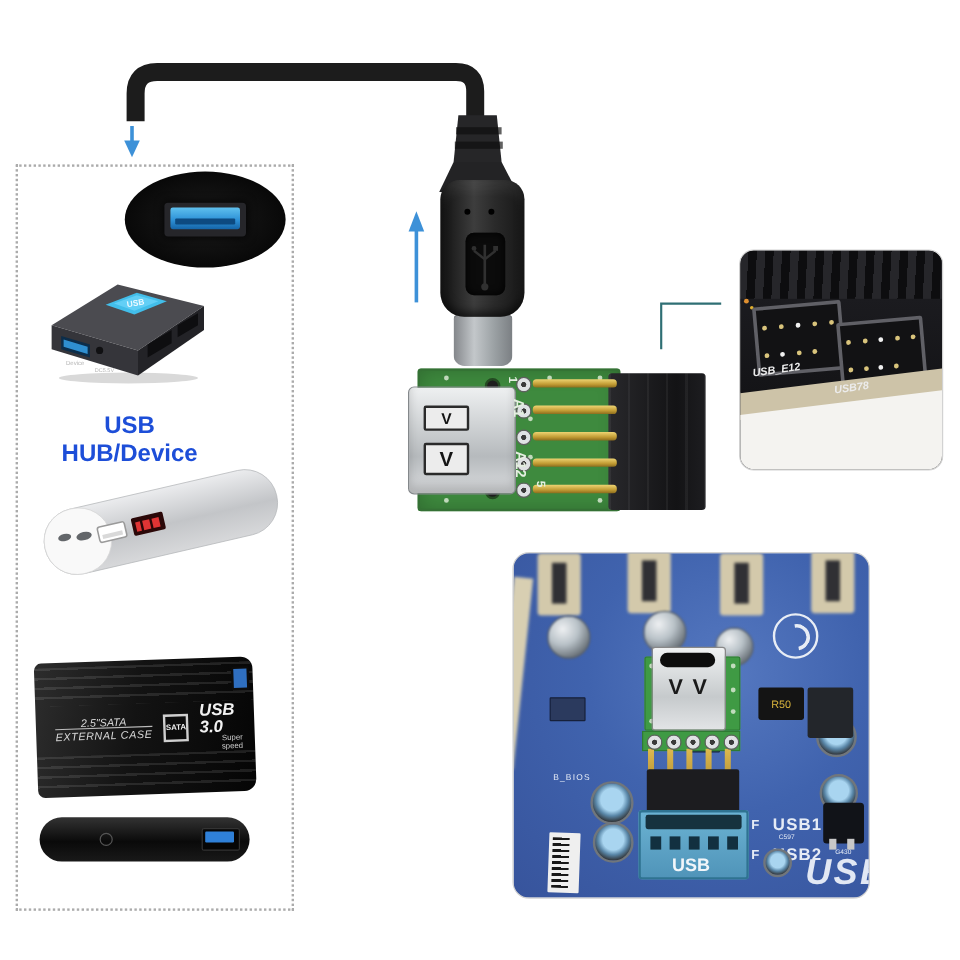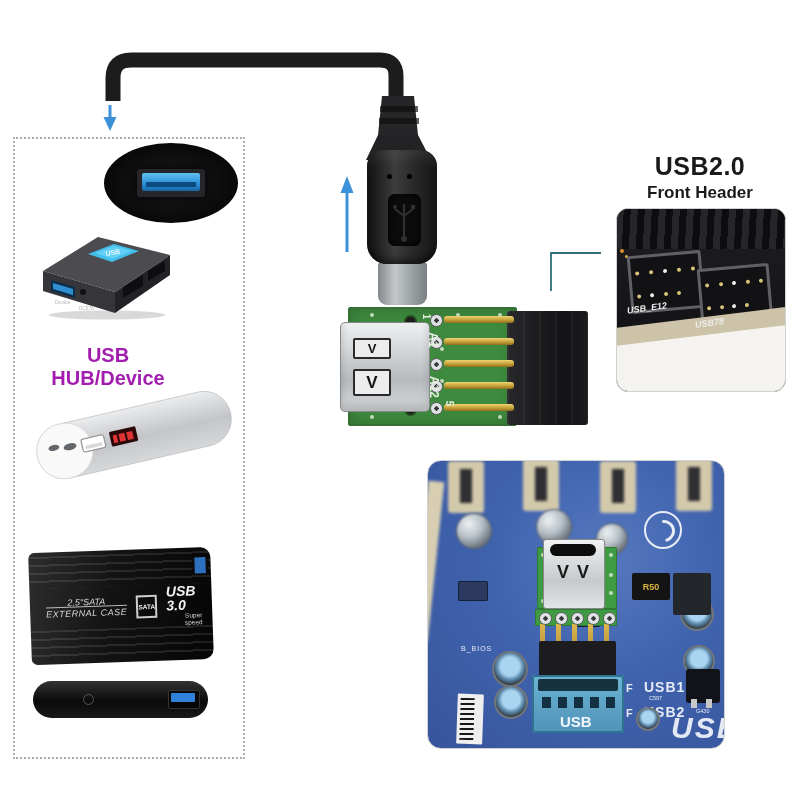--- a/index.html
+++ b/index.html
@@ -9,21 +9,21 @@
   
   .dashed-box{left:13px;top:137px;width:228px;height:618px;border:2px dotted #ababab;z-index:1;}
   
   .port-ellipse{left:104px;top:143px;width:134px;height:80px;border-radius:50%;overflow:hidden;
      background:radial-gradient(ellipse at 50% 50%, #1c1c1c 0%, #070707 75%);z-index:3;}
   .port-outer{position:absolute;left:33px;top:26px;width:68px;height:28px;background:#26262a;
      border-radius:3px;box-shadow:0 0 8px rgba(0,0,0,.9);}
   .port-blue{position:absolute;left:5px;top:4px;width:58px;height:18px;background:linear-gradient(180deg,#5fc0ee 0%,#2f93d8 55%,#1565a8 100%);border-radius:2px;}
   .port-tongue{position:absolute;left:4px;top:9px;width:50px;height:5px;background:#0d4a80;border-radius:1px;}
   
-  .panel-label{width:160px;text-align:center;font-weight:700;color:#a21caf;z-index:4;}
+  .panel-label{width:160px;text-align:center;font-weight:700;color:#1d4ed8;z-index:4;}
   .lbl-hub{left:28px;top:344px;font-size:20px;}
   .lbl-power{left:28px;top:476px;font-size:19px;}
   .lbl-ssd{left:40px;top:726px;font-size:20px;}
   
   .callout{left:610px;top:152px;width:180px;text-align:center;z-index:4;}
   .callout-title{font-size:25px;font-weight:600;color:#1a1a1a;letter-spacing:.5px;}
   .callout-sub{font-size:17px;font-weight:600;color:#1a1a1a;margin-top:2px;}
   
   .conn-body{left:367px;top:150px;width:70px;height:114px;z-index:5;
      border-radius:16px 16px 20px 20px;
@@ -233,24 +233,20 @@
     </div>
     <div class="sock-hole" style="top:46px;width:34px;height:23px;font-size:17px;">
       <span>V</span>
     </div>
   </div>
   <div class="abs silk" style="left:424px;top:311px;font-size:10px;">1</div>
   <div class="abs silk" style="left:425px;top:333px;font-size:12px;">A1</div>
   <div class="abs silk" style="left:423px;top:380px;font-size:12px;">A12</div>
   <div class="abs silk" style="left:447px;top:398px;font-size:10px;">5</div>
 
-  <div class="abs callout">
-    <div class="callout-title">USB2.0</div>
-    <div class="callout-sub">Front Header</div>
-  </div>
 
   <div class="abs photo photo-top">
     <div class="abs" style="left:0;top:-4px;width:168px;height:48px;background:repeating-linear-gradient(93deg,#26262a 0 7px,#0d0d0f 7px 14px);"></div>
     <div class="abs" style="left:0;top:40px;width:168px;height:78px;background:linear-gradient(180deg,#1b1b1f,#141417);"></div>
     <div class="abs" style="left:3px;top:40px;width:4px;height:4px;border-radius:50%;background:#e09030;"></div>
     <div class="abs" style="left:8px;top:46px;width:3px;height:3px;border-radius:50%;background:#e0b030;"></div>
     <div class="fh-header" style="left:12px;top:44px;width:60px;height:46px;transform:rotate(-5deg);">
       <div class="pin-row">
           <span class="pin-dot"></span>
           <span class="pin-dot"></span>
@@ -308,21 +304,21 @@
     <div class="cap-blue" style="left:64px;top:190px;width:32px;height:32px;"></div>
     <div class="cap-blue" style="left:66px;top:224px;width:30px;height:30px;"></div>
     <div class="cap-blue" style="left:252px;top:136px;width:30px;height:30px;"></div>
     <div class="cap-blue" style="left:255px;top:184px;width:28px;height:28px;"></div>
 
     <div class="abs" style="left:216px;top:50px;width:34px;height:34px;border-radius:50%;border:2.5px solid #e8edf5;">
       <div class="abs" style="left:7px;top:7px;width:16px;height:16px;border-radius:50%;border:3px solid transparent;border-top-color:#e8edf5;border-right-color:#e8edf5;transform:rotate(35deg);"></div>
     </div>
 
     <div class="abs" style="left:204px;top:112px;width:38px;height:27px;background:#141414;border-radius:2px;display:flex;align-items:center;justify-content:center;">
-      <span style="color:#d8b33c;font-size:9px;font-weight:700;">R50</span>
+      <span style="color:#d8b33c;font-size:9px;font-weight:400;">R50</span>
     </div>
     <div class="abs" style="left:245px;top:112px;width:38px;height:42px;background:#23262b;border-radius:2px;"></div>
     <div class="ic-blue" style="left:30px;top:120px;width:28px;height:18px;"></div>
     <div class="ic-blue" style="left:148px;top:150px;width:22px;height:14px;"></div>
     <div class="abs" style="left:258px;top:208px;width:34px;height:34px;background:#111318;border-radius:3px;">
       <div class="abs" style="left:5px;top:30px;width:6px;height:9px;background:#c8c8c8;"></div>
       <div class="abs" style="left:20px;top:30px;width:6px;height:9px;background:#c8c8c8;"></div>
     </div>
 
     <div class="abs" style="left:29px;top:233px;width:26px;height:50px;background:#efefef;border-radius:1px;transform:rotate(2deg);">

